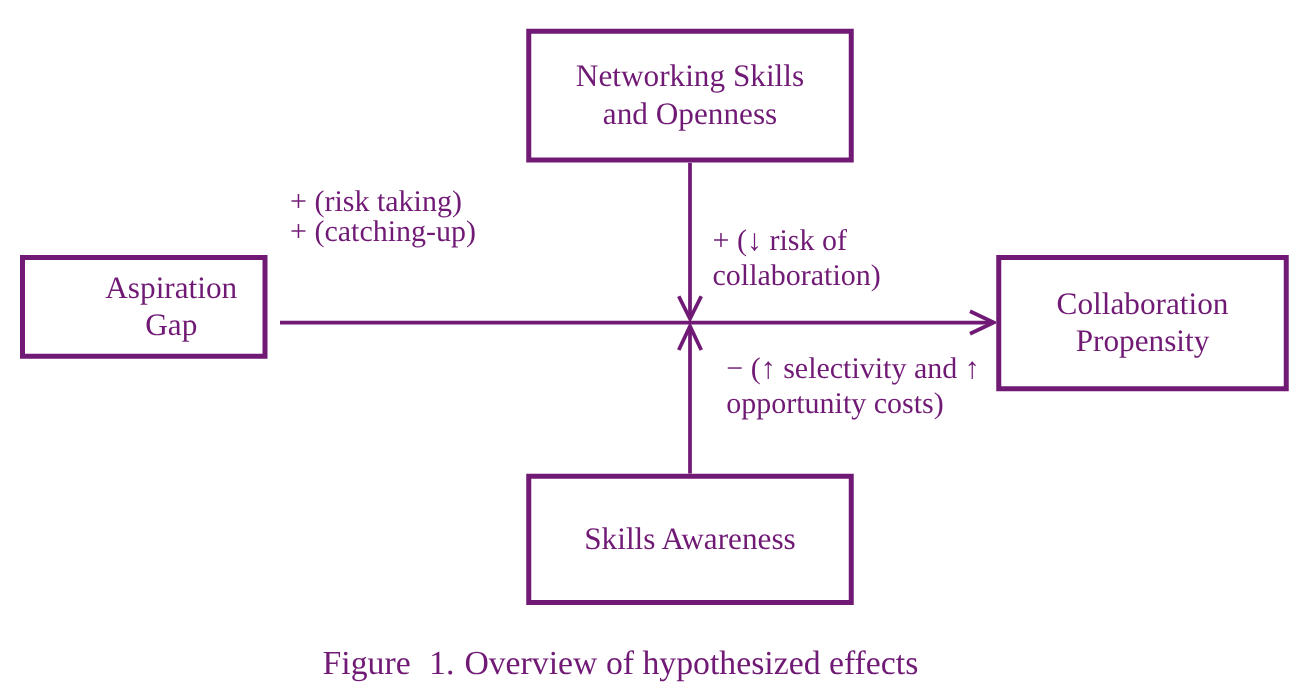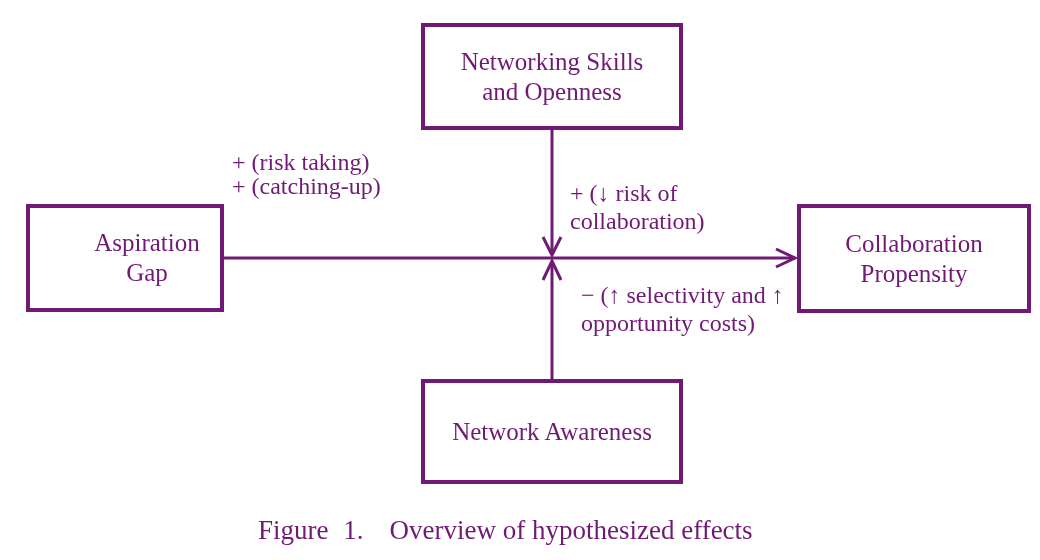--- a/index.html
+++ b/index.html
@@ -29,21 +29,21 @@
     background: #ffffff;
     display: flex;
     flex-direction: column;
     justify-content: center;
     align-items: center;
     text-align: center;
     font-size: 25px;
     line-height: 30px;
   }
   .box-top    { left: 421px; top: 23px;  width: 262px; height: 107px; }
-  .box-left   { left: 26px;  top: 204px; width: 198px; height: 108px; padding-left: 44px; }
+  .box-left   { left: 16px;  top: 204px; width: 198px; height: 83px; padding-left: 44px; }
   .box-right  { left: 797px; top: 204px; width: 234px; height: 109px; }
   .box-bottom { left: 421px; top: 379px; width: 262px; height: 105px; }
 
   .lbl {
     position: absolute;
     font-size: 24px;
     line-height: 23.5px;
     white-space: nowrap;
   }
   .lbl .lbl-title { margin-bottom: 10px; }
@@ -59,21 +59,21 @@
   .mod-skills    { left: 570px; top: 179px; }
   .mod-awareness { left: 561px; top: 281px; margin-left: 20px; }
 
   .caption {
     position: absolute;
     left: 258px;
     top: 515px;
     font-size: 27px;
     white-space: nowrap;
   }
-  .cap-label { word-spacing: 8px; margin-right: 26px; }
+  .cap-label { word-spacing: 8px; margin-right: 8px; }
 </style>
 </head>
 <body style="background: rgb(255, 255, 255);">
 
 <div class="canvas" style="color: #701a75; background: rgb(255, 255, 255);">
 
   <svg class="arrows" viewBox="0 0 1040 560" xmlns="http://www.w3.org/2000/svg">
     <g>
       <line x1="224" y1="258" x2="793" y2="258"></line>
       <polyline points="776,249 795,258 776,267"></polyline>
@@ -96,21 +96,21 @@
   <div class="box box-left">
     <span>Aspiration Gap</span>
   </div>
 
   <div class="box box-right">
     <span>Collaboration</span>
     <span>Propensity</span>
   </div>
 
   <div class="box box-bottom">
-    <span>Network Awareness</span>
+    <span>Skills Awareness</span>
   </div>
 
   <div class="lbl lbl-negative">
     <div>+ (risk taking)</div>
     <div>+ (catching-up)</div>
   </div>
 
 
   <div class="mod mod-skills">
     <div>+ (↓ risk of</div>

